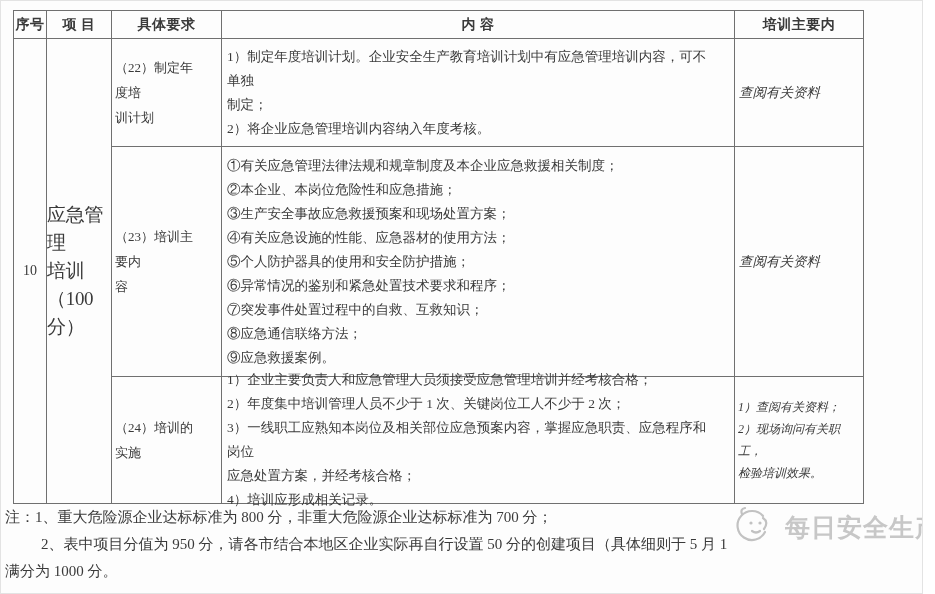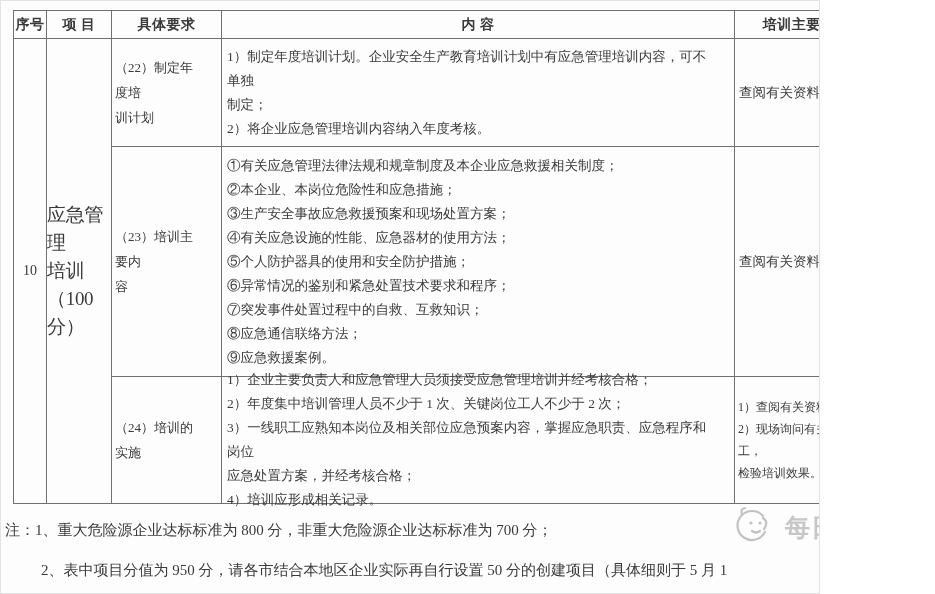--- a/index.html
+++ b/index.html
@@ -8,21 +8,21 @@
     --wm:#c7c7c7;
   }
   *{margin:0;padding:0;box-sizing:border-box;}
   html,body{background:#ffffff;}
   body{
     width:935px;height:594px;
     font-family:"Liberation Serif","DejaVu Serif",serif;
     color:var(--txt);
   }
   .page{
-    position:relative;width:820px;height:594px;
+    position:relative;width:923px;height:594px;
     background:#fdfdfd;border:1px solid #e3e3e3;overflow:hidden;
   }
   
   .grid{
     position:absolute;left:12px;top:9px;
     display:grid;
     grid-template-columns:33px 65px 110px 513px 129px;
     grid-template-rows:28px 108px 230px 127px;
     border-top:1px solid var(--bc);
     border-left:1px solid var(--bc);
@@ -38,28 +38,28 @@
     justify-content:center;text-align:center;
     font-weight:bold;font-size:14px;letter-spacing:0.5px;
   }
   .seq-cell{grid-row:2/5;grid-column:1;justify-content:center;font-size:14px;}
   .project-cell{
     grid-row:2/5;grid-column:2;justify-content:center;text-align:left;
     font-size:19px;line-height:28px;letter-spacing:-0.3px;
   }
   .content-cell{font-size:13px;line-height:25px;padding:2px 17px 2px 3px;}
   .req-cell{padding:4px 16px 4px 5px;}
-  .assess-cell{padding-left:4px;padding-right:2px;}
+  .assess-cell{padding-left:4px;padding-right:2px;font-style:italic;}
   .assess-small{font-size:12px;line-height:22px;padding-left:3px;}
   
   .notes{
     position:absolute;left:4px;top:503px;width:928px;
     font-size:15px;line-height:27px;
   }
-  .note-line{white-space:pre;margin-top:13px;}
+  .note-line{white-space:pre;}
   .note-indent{padding-left:36px;}
   
   .watermark{
     position:absolute;left:729px;top:499px;height:54px;
     display:flex;align-items:center;gap:9px;
     pointer-events:none;
   }
   .wm-text{
     font-size:25px;font-weight:bold;color:var(--wm);
     letter-spacing:1px;white-space:nowrap;

